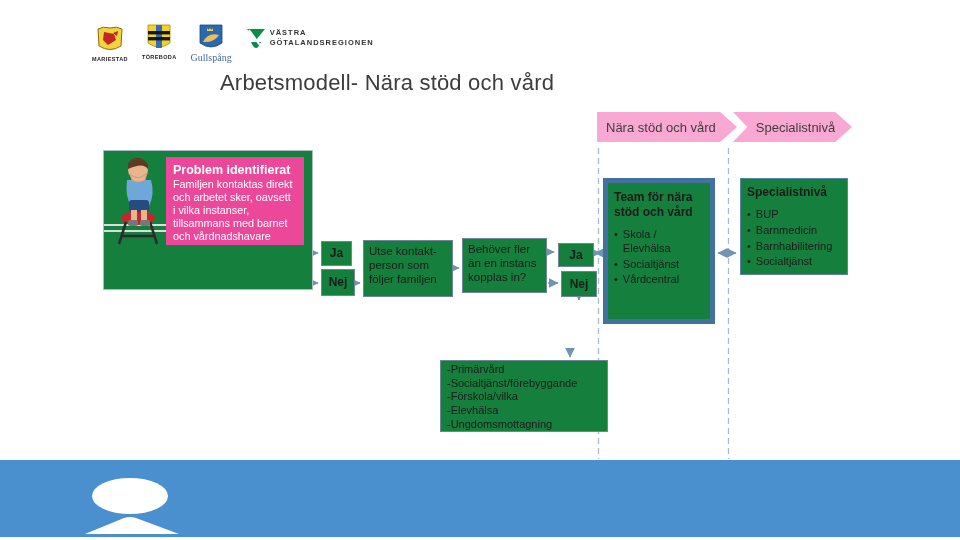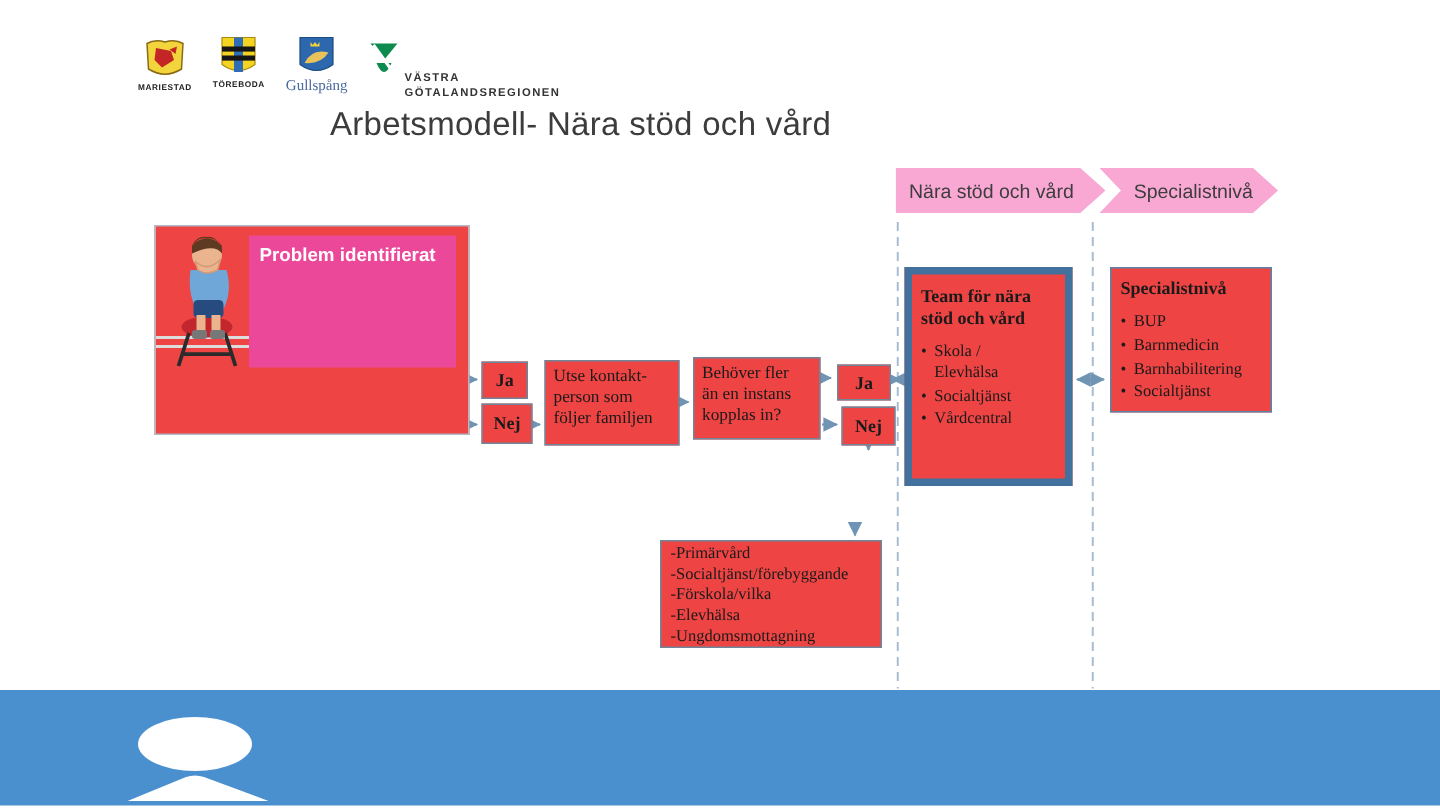--- a/index.html
+++ b/index.html
@@ -6,36 +6,36 @@
   .slide{position:relative;width:960px;height:540px;background:#fff;overflow:hidden;
          font-family:"Liberation Sans", sans-serif;color:#222;}
 
   
   .logos{position:absolute;left:92px;top:24px;height:44px;display:flex;align-items:flex-start;gap:14px;}
   .logo{display:flex;flex-direction:column;align-items:center;}
   .logo-label{font-size:5.5px;font-weight:bold;letter-spacing:.4px;color:#222;margin-top:2px;}
   .logo-label.serif{font-family:"Liberation Serif", serif;font-weight:normal;font-size:10px;
                     letter-spacing:0;color:#4a6a9e;margin-top:0;}
   .vgr{display:flex;align-items:flex-start;gap:4px;margin-top:4px;}
-  .vgr-text{font-size:7.5px;font-weight:bold;letter-spacing:1px;color:#333;line-height:1.35;margin-top:19px;}
+  .vgr-text{font-size:7.5px;font-weight:bold;letter-spacing:1px;color:#333;line-height:1.35;margin-top:0;}
 
   
   .title{position:absolute;left:220px;top:70px;font-size:22px;color:#3c3c3c;letter-spacing:.2px;}
 
   
   .banner{position:absolute;top:112px;height:30px;background:#f9a8d4;display:flex;
           align-items:center;font-size:13px;color:#3d3d3d;}
   .banner1{left:597px;width:131px;padding-left:9px;
            clip-path:polygon(0 0,88% 0,100% 50%,88% 100%,0 100%);}
   .banner2{left:733px;width:113px;justify-content:center;padding-left:6px;
            clip-path:polygon(0 0,86% 0,100% 50%,86% 100%,0 100%,12% 50%);}
 
   
-  .box{position:absolute;background:#ef4444;border:1px solid #6e8699;box-sizing:border-box;
-       font-size:11.5px;line-height:1.2;color:#1a1a1a;font-family:Liberation Serif, serif;}
+  .box{position:absolute;background:#15803d;border:1px solid #6e8699;box-sizing:border-box;
+       font-size:11.5px;line-height:1.2;color:#1a1a1a;}
   .preline{white-space:pre-line;}
   .center{display:flex;align-items:center;justify-content:center;text-align:center;}
   .janej{font-weight:bold;font-size:12px;}
   .pad{padding:4px 5px;}
 
   .bigbox{left:103px;top:150px;width:210px;height:140px;border-color:#aebbc4;}
   .problem{position:absolute;left:166px;top:157px;width:138px;height:88px;background:#ec4899;
            color:#fff;padding:6px 7px;box-sizing:border-box;}
   .problem .p-title{font-weight:bold;font-size:12.5px;margin-bottom:1px;}
   .problem .p-body{font-size:10.8px;line-height:1.2;}
@@ -147,37 +147,42 @@
     <path d="M21 13 Q20 4 31 3 Q42 4 41 13 Q36 6 21 13 Z" fill="#5d3a21"></path>
     <path d="M23 18 Q31 26 40 17 L38 24 Q31 28 25 24 Z" fill="#e9b48e" stroke="#d49a74" stroke-width="1"></path>
     <rect x="24" y="54" width="6" height="12" fill="#e9b48e"></rect>
     <rect x="34" y="54" width="6" height="12" fill="#e9b48e"></rect>
     <rect x="21" y="64" width="10" height="6" rx="2" fill="#777"></rect>
     <rect x="33" y="64" width="10" height="6" rx="2" fill="#777"></rect>
   </svg>
 
   <div class="problem">
     <div class="p-title">Problem identifierat</div>
+    <div class="p-body preline">Familjen kontaktas direkt
+och arbetet sker, oavsett
+i vilka instanser,
+tillsammans med barnet
+och vårdnadshavare</div>
   </div>
 
   <div class="box center janej" style="left:321px;top:241px;width:31px;height:25px;">Ja</div>
   <div class="box center janej" style="left:321px;top:269px;width:34px;height:27px;">Nej</div>
 
   <div class="box pad preline" style="left:363px;top:240px;width:90px;height:57px;">Utse kontakt-
 person som
 följer familjen</div>
   <div class="box pad preline" style="left:462px;top:238px;width:85px;height:55px;">Behöver fler
 än en instans
 kopplas in?</div>
 
   <div class="box center janej" style="left:558px;top:243px;width:36px;height:24px;">Ja</div>
   <div class="box center janej" style="left:561px;top:271px;width:36px;height:26px;">Nej</div>
 
 
-  <div class="box" style="left:440px;top:360px;width:148px;height:72px;padding:2px 6px;">
+  <div class="box" style="left:440px;top:360px;width:168px;height:72px;padding:2px 6px;">
     <ul class="plainlist">
       <li>-Primärvård</li>
       <li>-Socialtjänst/förebyggande</li>
       <li>-Förskola/vilka</li>
       <li>-Elevhälsa</li>
       <li>-Ungdomsmottagning</li>
     </ul>
   </div>
 
   <div class="box team">

